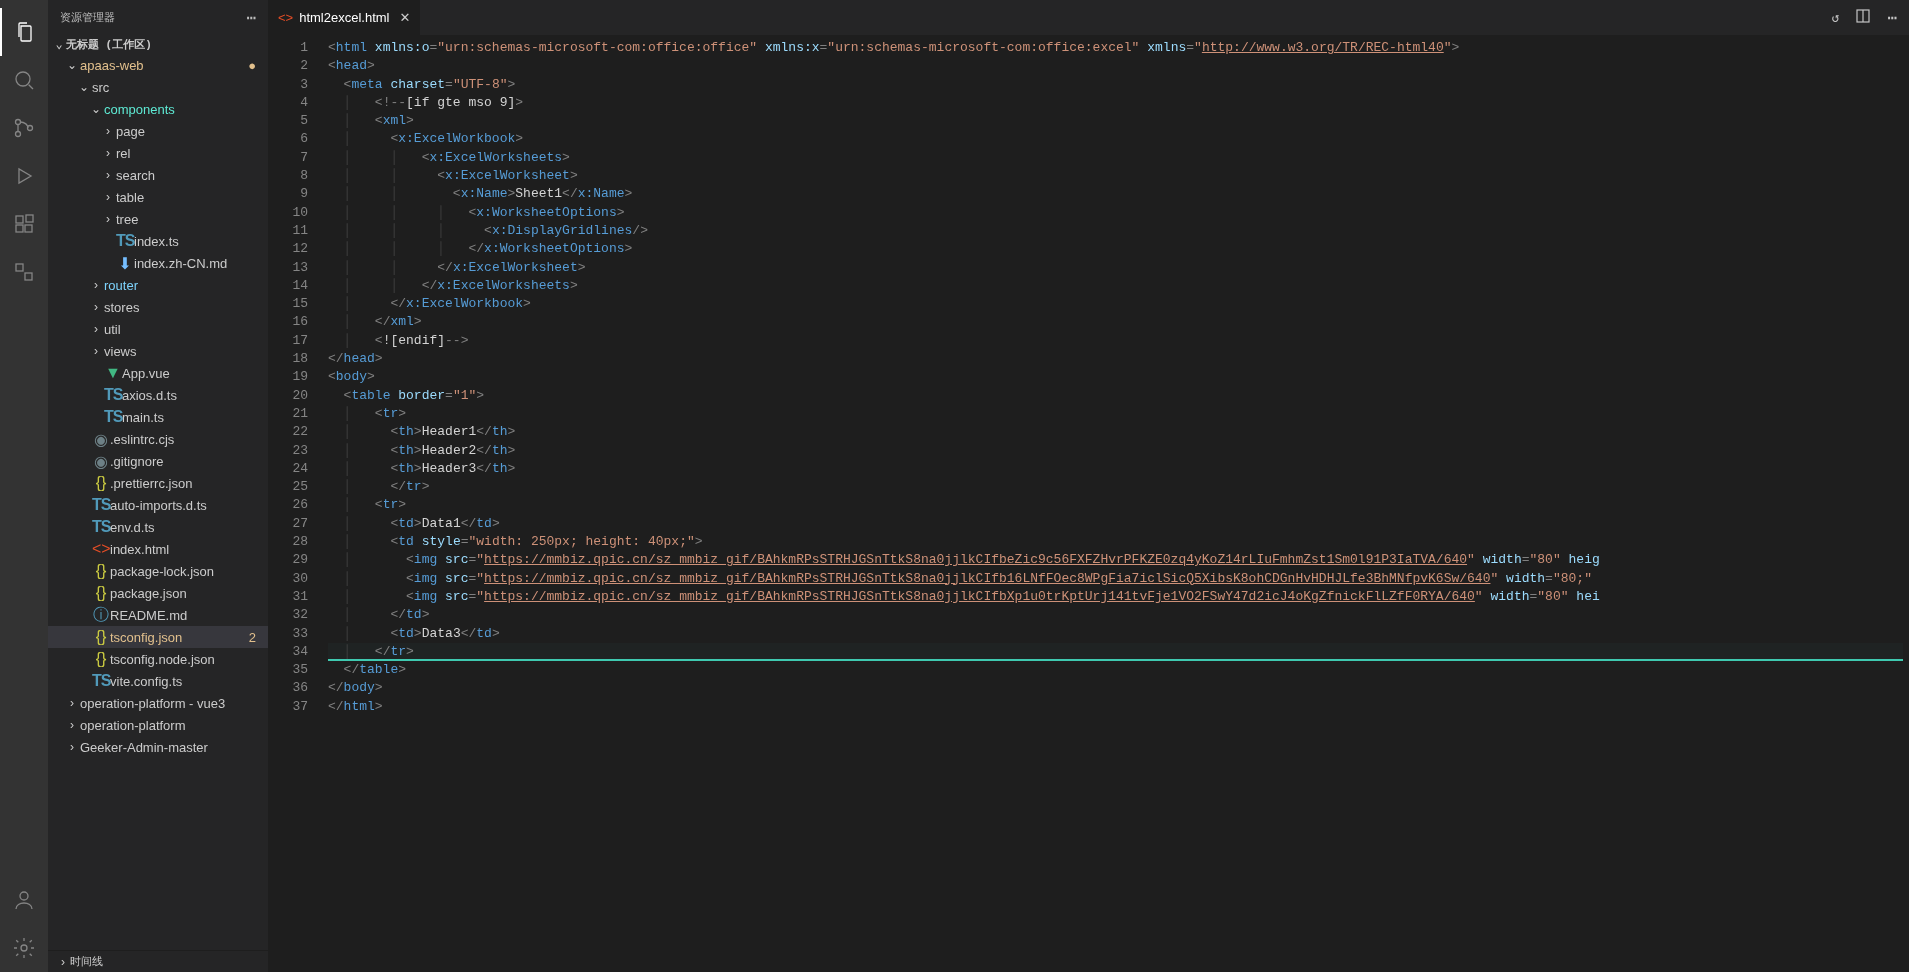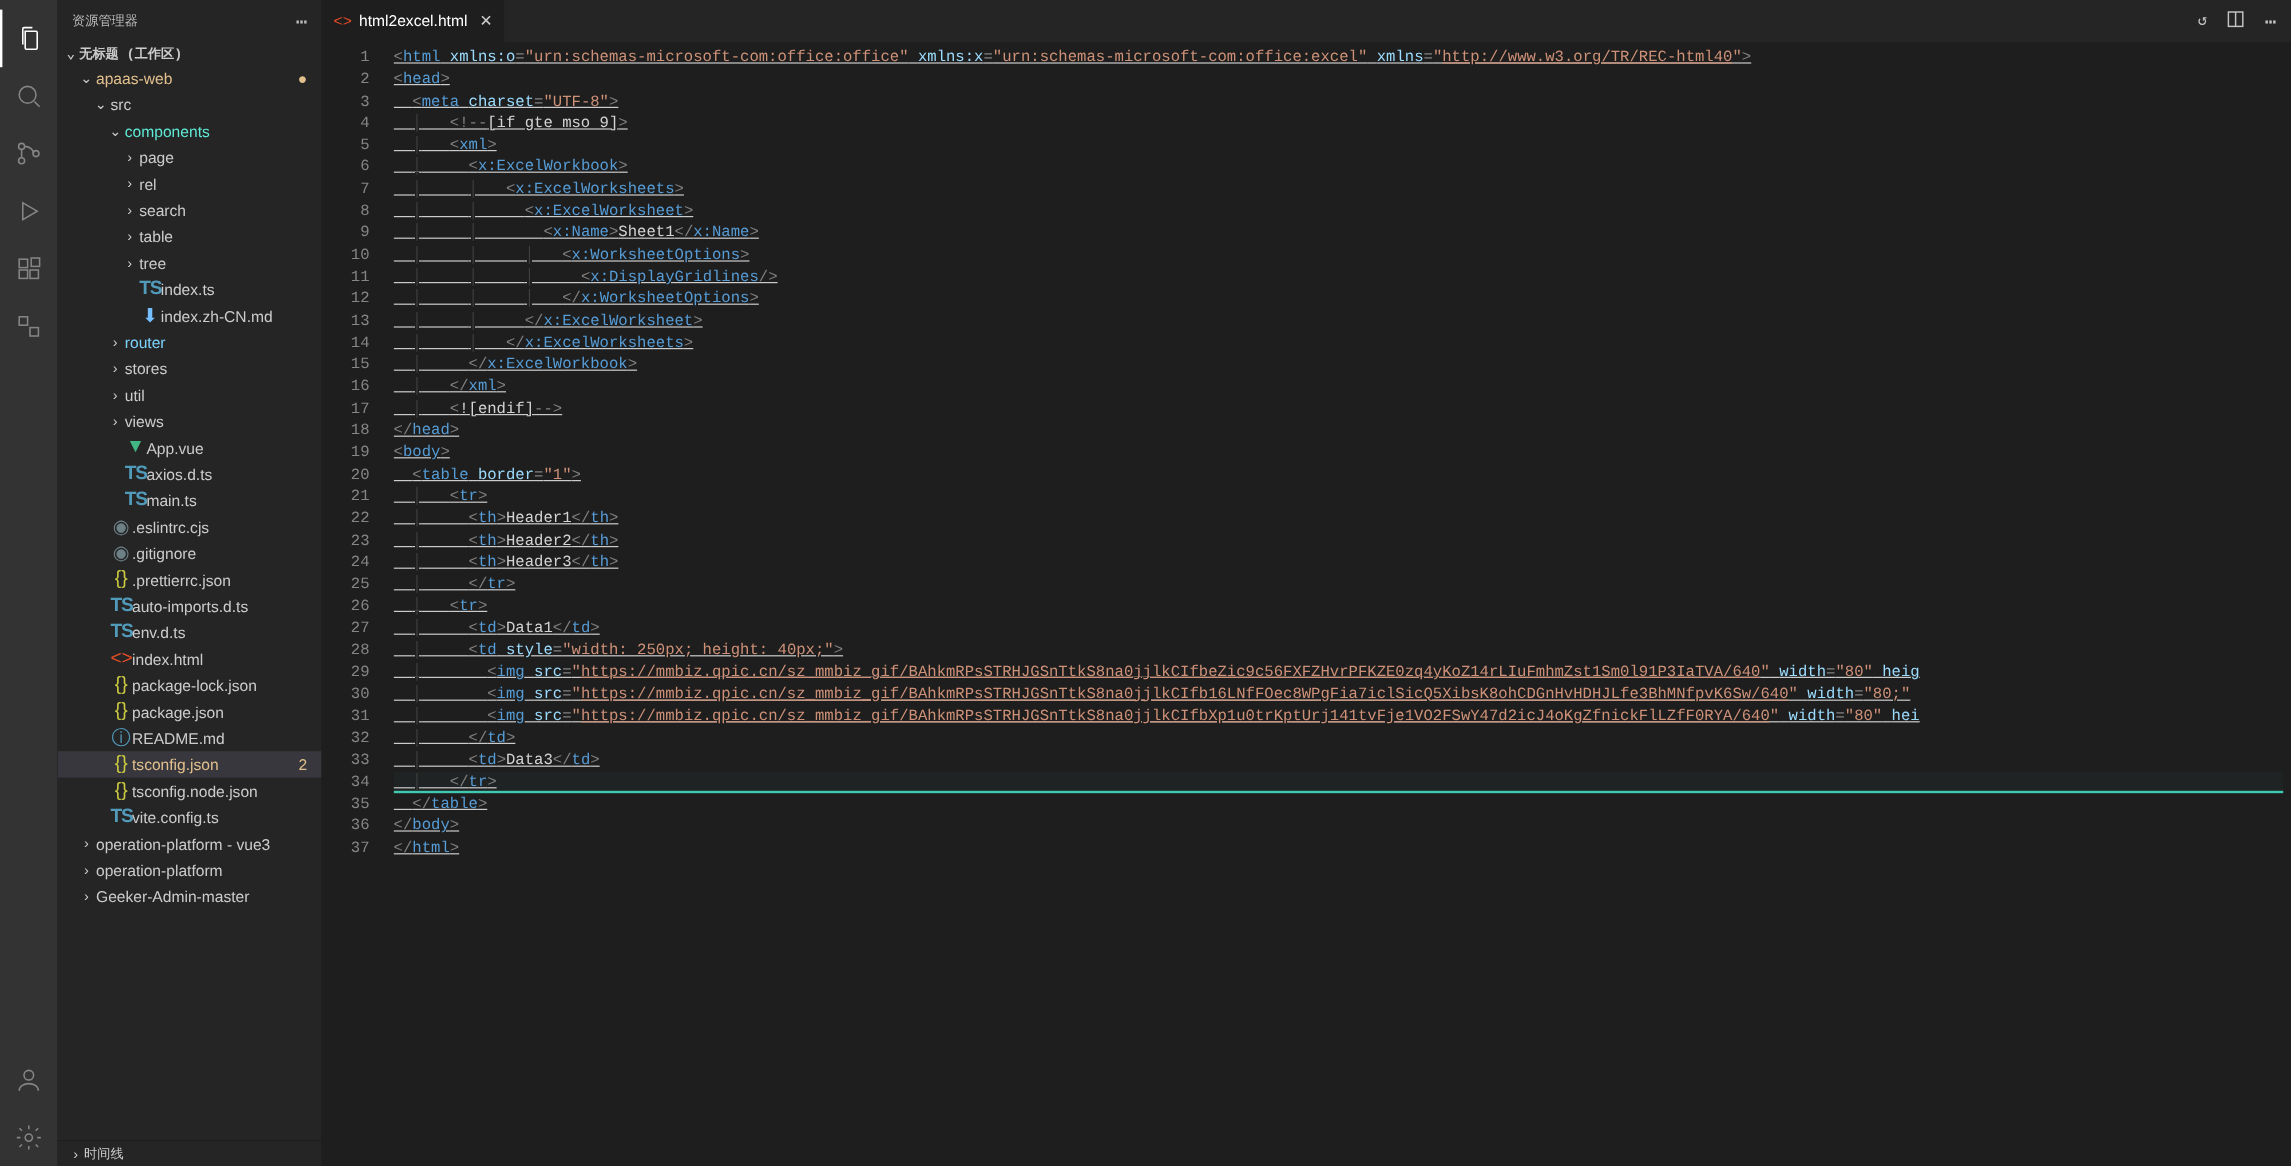--- a/index.html
+++ b/index.html
@@ -128,21 +128,20 @@
   padding-top: 4px;
   user-select: none;
 }
 .code {
   flex: 1;
   font-size: 13px;
   line-height: 18.3px;
   padding-top: 4px;
   white-space: pre;
   overflow: hidden;
-  text-decoration: underline;
 }
 .code-line { height: 18.3px; }
 .code-line.highlight { border-bottom: 2px solid #3fc9b0; background: rgba(63,201,176,0.03);}
 .t-tag { color: #808080; }
 .t-elem { color: #569cd6; }
 .t-attr { color: #9cdcfe; }
 .t-str { color: #ce9178; }
 .t-text { color: #d4d4d4; }
 .t-link { color: #ce9178; text-decoration: underline; }
 .guide { color: #404040; }

